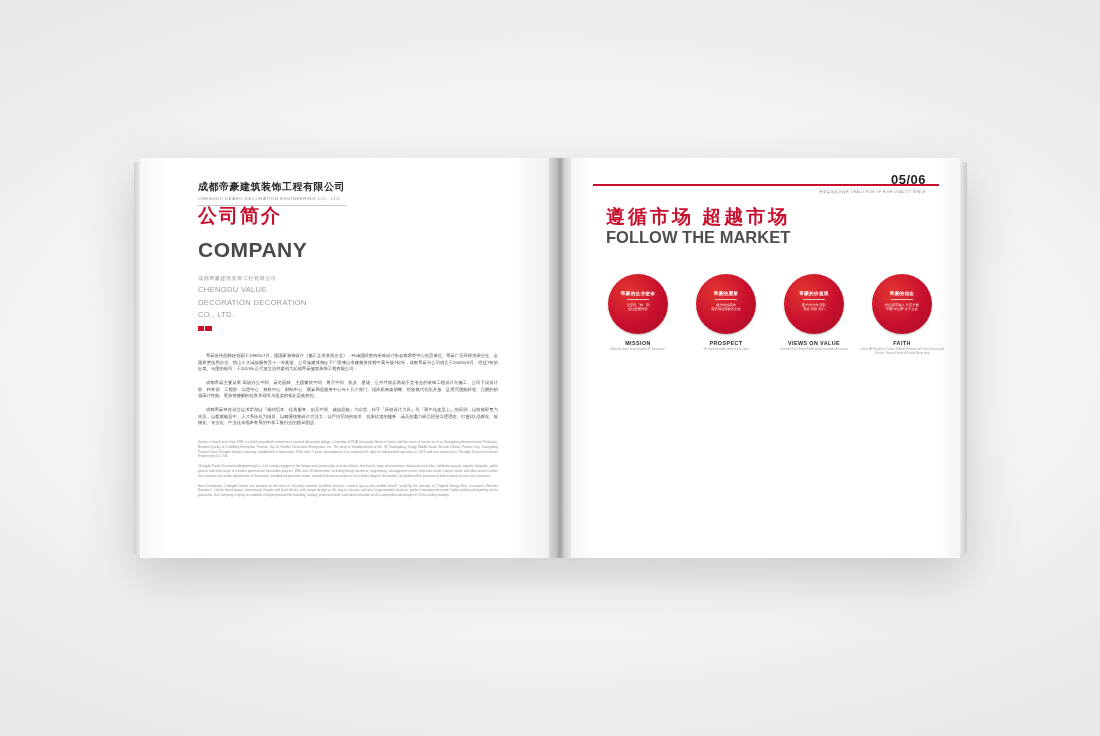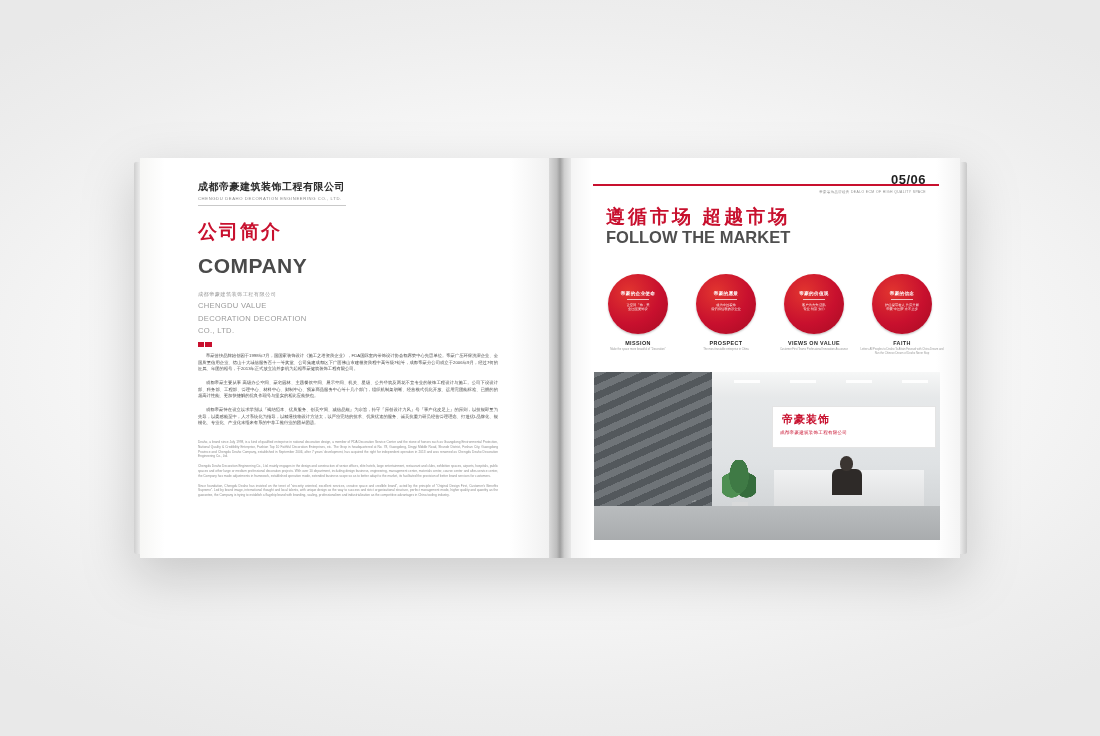--- a/index.html
+++ b/index.html
@@ -43,21 +43,21 @@
     background:linear-gradient(to right,#cfcfcf,#f0f0f0);border-radius:2px 0 0 2px;}
   .edge-right{position:absolute;left:819px;top:4px;width:8px;height:392px;
     background:linear-gradient(to left,#c9c9c9,#f0f0f0);border-radius:0 2px 2px 0;}
 
   
   .l-pad{position:absolute;left:58px;top:22px;width:300px;}
   .brand-cn{font-size:10px;color:#2b2b2b;letter-spacing:.5px;font-weight:bold;}
   .brand-en{font-size:4.2px;color:#8a8a8a;letter-spacing:.6px;margin-top:2px;}
   .brand-rule{width:148px;height:1px;background:#c9c9c9;margin-top:4px;}
 
-  .title-cn{font-size:19px;color:#c8102e;font-weight:bold;letter-spacing:2px;margin-top:16px;line-height:1.1;}
+  .title-cn{font-size:19px;color:#c8102e;font-weight:bold;letter-spacing:2px;line-height:1.1;}
   .title-en{font-size:21px;color:#4a4a4a;font-weight:bold;letter-spacing:.5px;line-height:1.06;margin-top:12px;}
 
   .sub-cn{font-size:5.2px;color:#9a9a9a;margin-top:14px;letter-spacing:.4px;}
   .sub-en{font-size:7.6px;color:#9a9a9a;line-height:1.25;margin-top:3px;letter-spacing:.3px;}
   .red-mark{margin-top:6px;width:14px;height:5px;
      background:linear-gradient(to right,#c8102e 0 6px,transparent 6px 7px,#c8102e 7px 14px);}
 
   .body-cn{position:absolute;left:58px;top:195px;width:300px;
      font-size:4.3px;line-height:1.55;color:#4b4b4b;text-align:justify;}
   .body-cn p{margin:0 0 7px 0;text-indent:8px;}
@@ -203,39 +203,18 @@
         <div class="cap p3">
           <div class="ch">VIEWS ON VALUE</div>
           <div class="cd">Customer First  Teams Professional  Innovation  Assurance</div>
         </div>
         <div class="cap p4">
           <div class="ch">FAITH</div>
           <div class="cd">Letters All Peoples to Deaho   To Attain Forward with China Dream and Run the Chinese Dream of Deaho   Never Stop</div>
         </div>
       </div>
 
-      <div class="photo">
-        <div class="ph-wall"></div>
-        <div class="ph-ceiling">
-          <div class="ph-light" style="left:22px"></div>
-          <div class="ph-light" style="left:78px"></div>
-          <div class="ph-light" style="left:134px"></div>
-          <div class="ph-light" style="left:190px"></div>
-        </div>
-        <div class="ph-stairs"></div>
-        <div class="ph-stair-rail"></div>
-        <div class="ph-logoband"></div>
-        <div class="ph-logo">帝豪装饰</div>
-        <div class="ph-logo-sub">成都帝豪建筑装饰工程有限公司</div>
-        <div class="ph-plant"></div>
-        <div class="ph-pot"></div>
-        <div class="ph-desk"></div>
-        <div class="ph-deskside"></div>
-        <div class="ph-person-body"></div>
-        <div class="ph-person-head"></div>
-        <div class="ph-floor"></div>
-      </div>
 
     </div>
   </div>
 
   <div class="spine"></div>
 </div>
 
 </body></html>

